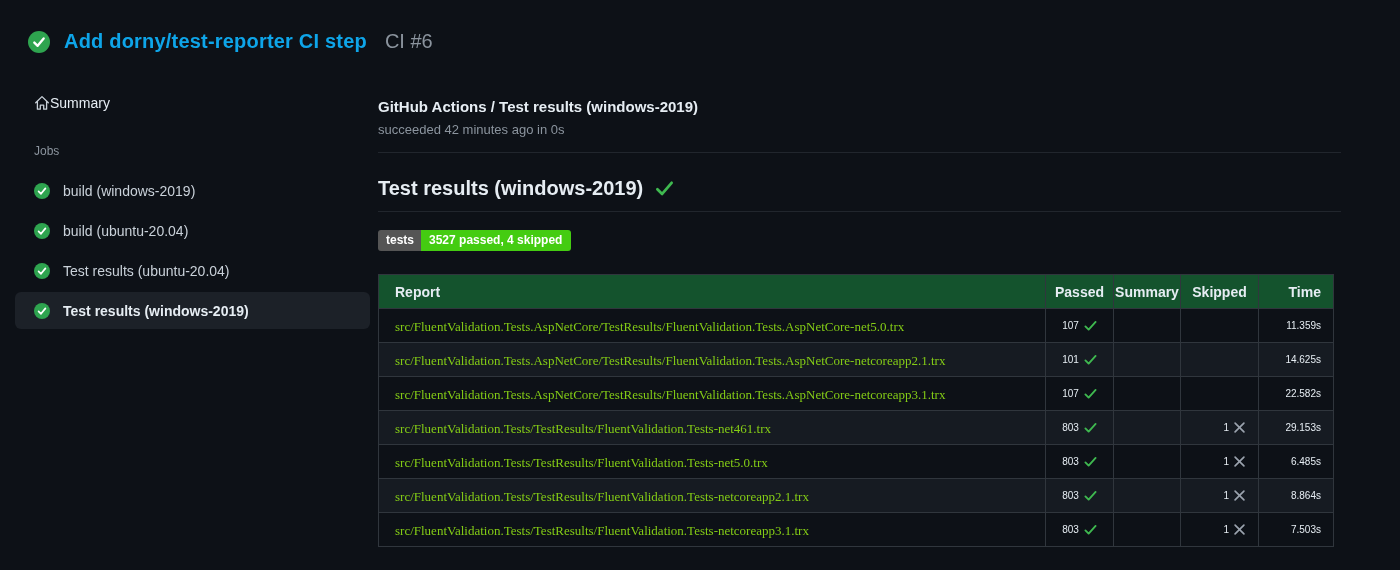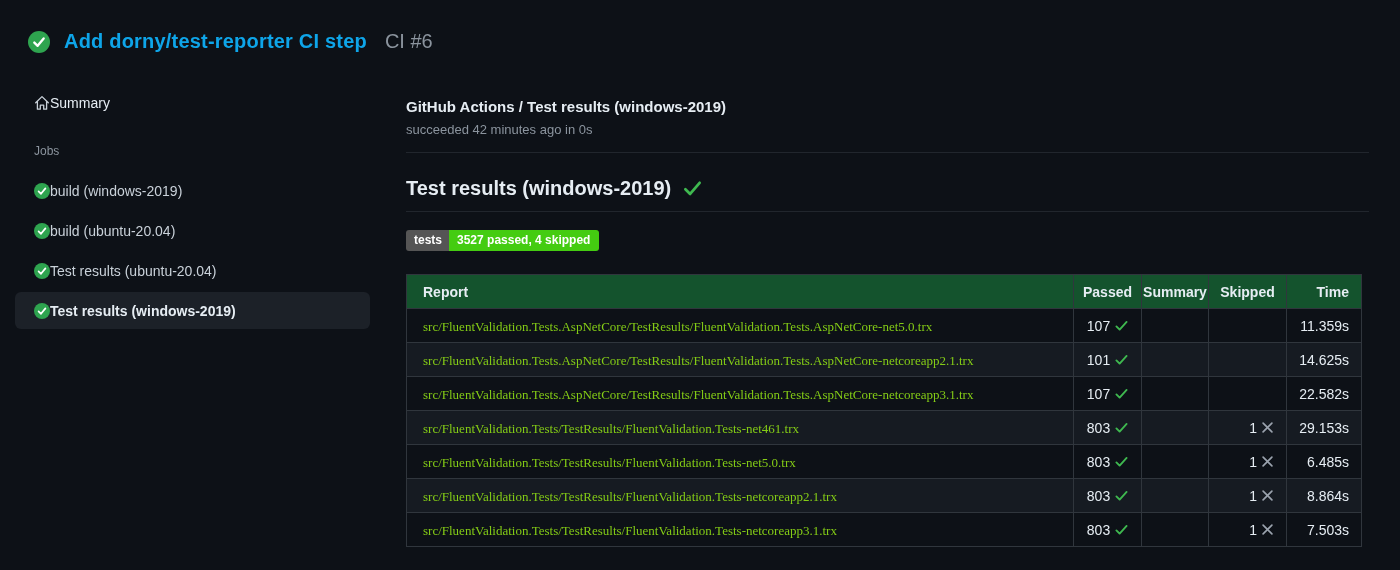--- a/index.html
+++ b/index.html
@@ -26,31 +26,31 @@
   .summary-item {
     display:flex; align-items:center; 
     padding:7px 0 7px 34px; cursor:pointer;text-align:center;
   }
   .summary-item .label { font-size:14px; color:#e6edf3; }
   .jobs-label {
     margin:26px 0 14px 34px;
     font-size:12px; color:#8b949e;
   }
   .job-item {
-    display:flex; align-items:center; 
+    display:flex; align-items:center; gap:13px;
     height:37px; margin:3px 15px 3px 15px; padding-left:19px;
     border-radius:6px; cursor:pointer;
   }
   .job-item .job-label { font-size:14px; color:#c9d1d9; }
   .job-item.selected { background:#1c2128; }
   .job-item.selected .job-label { font-weight:bold; color:#e6edf3; }
   .cc { display:flex; align-items:center; }
 
   
-  .main { position:absolute; left:406px; top:98px; width:963px; }
+  .main { position:absolute; left:378px; top:98px; width:963px; }
   .check-title { font-size:15px; font-weight:bold; color:#e6edf3; }
   .check-status { font-size:13px; color:#8b949e; margin-top:7px; }
   .divider { border:none; border-top:1px solid #21262d; margin-top:15px; }
   .heading-row { display:flex; align-items:center; gap:12px; margin-top:24px; }
   .heading { font-size:20px; font-weight:bold; color:#e6edf3; }
   .divider2 { border:none; border-top:1px solid #21262d; margin-top:11px; }
 
   .badge { display:inline-flex; margin-top:18px; font-size:12px; font-weight:bold; color:#ffffff; }
   .badge-label { background:#555555; padding:3px 7px 0 8px; border-radius:3px 0 0 3px; }
   .badge-value { background:#44cc11; padding:3px 9px 4px 8px; border-radius:0 3px 3px 0; }
@@ -74,21 +74,21 @@
   th.c-passed, td.c-passed,
   th.c-failed, td.c-failed,
   th.c-skipped { text-align:center; }
   td.c-skipped { text-align:right; padding-right:13px; }
   th.c-time, td.c-time { text-align:right; padding-right:12px; }
   tbody tr:nth-child(even) { background:#161b22; }
   td.c-report a {
     color:#84cc16; text-decoration:none; font-size:13px;
     white-space:nowrap; overflow:hidden;font-family:Liberation Serif, serif;
   }
-  td.c-passed, td.c-skipped, td.c-time { font-size:14px; color:#e6edf3; }
+  td.c-passed, td.c-skipped, td.c-time { font-size:10px; color:#e6edf3; }
   .val-wrap { display:inline-flex; align-items:center; gap:5px; }
   .check-icon svg, .x-icon svg { display:block; }
 </style>
 </head>
 <body>
 
 <div class="run-header">
   <span class="big-check">
     <svg width="22" height="22" viewBox="0 0 16 16">
       <circle cx="8" cy="8" r="8" fill="#2ea44f"></circle>

